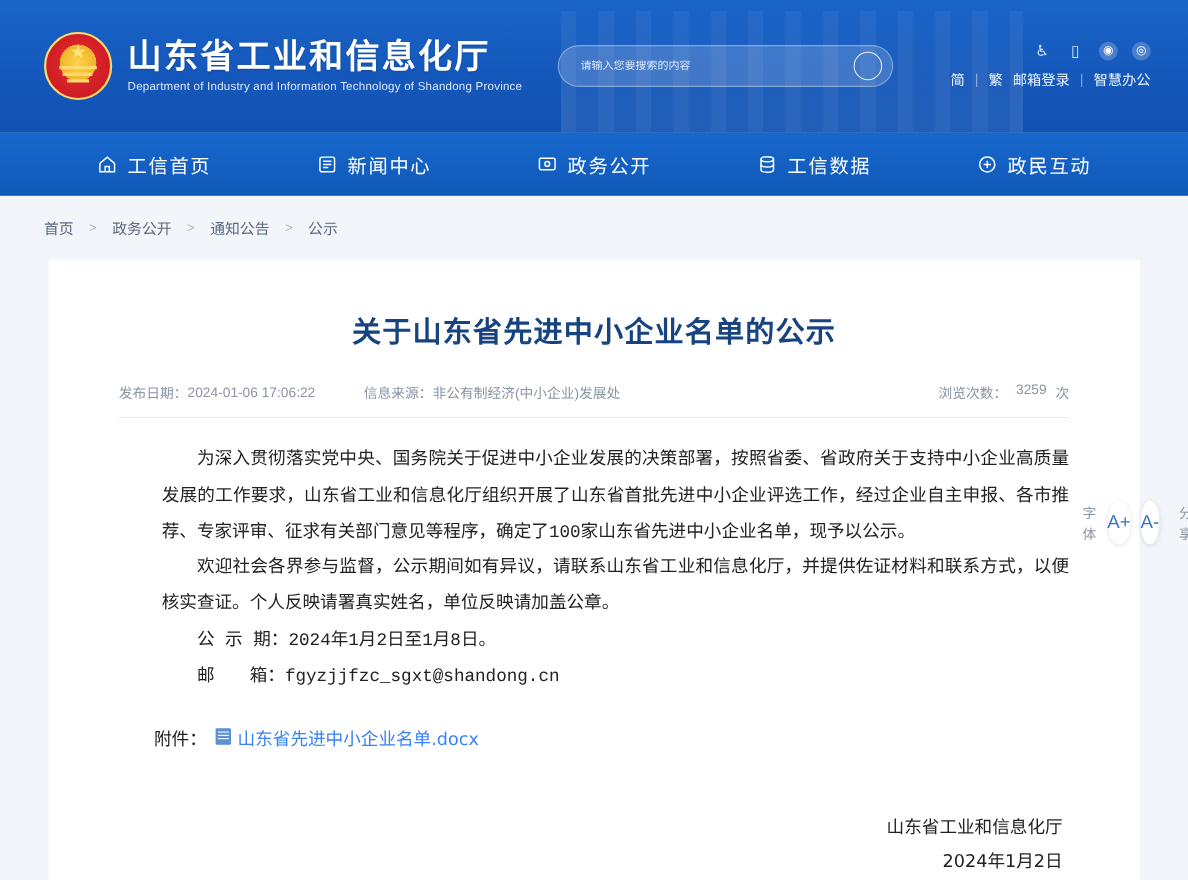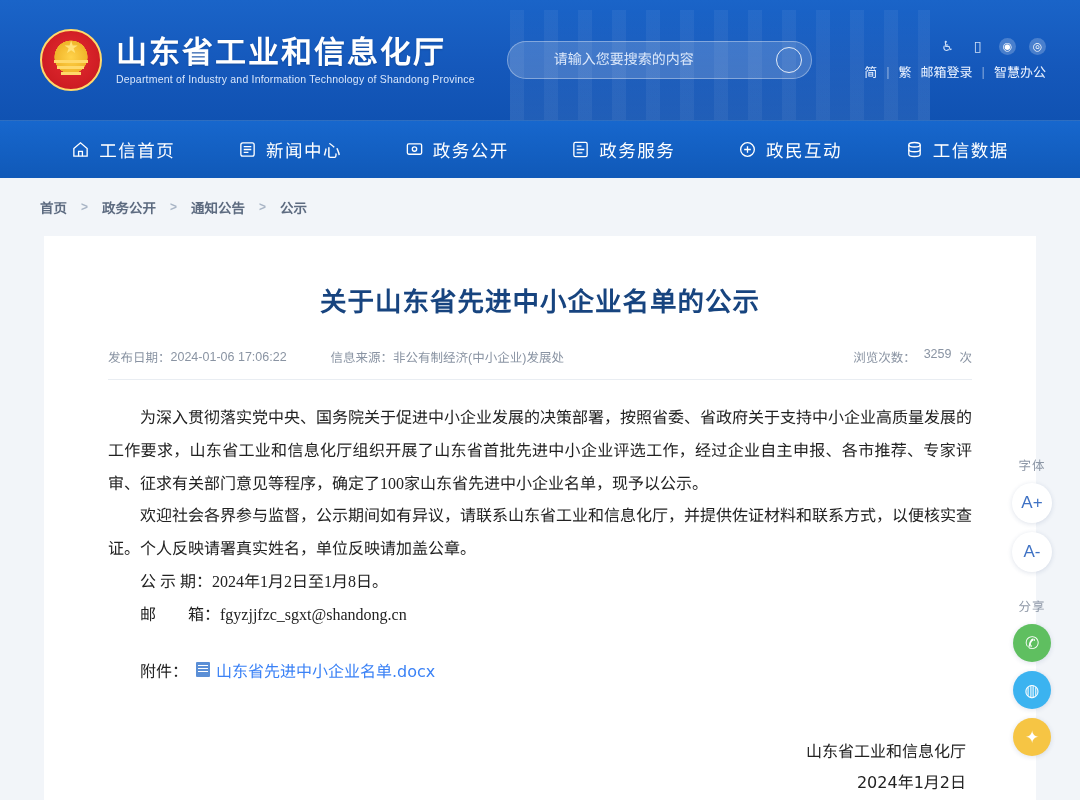--- a/index.html
+++ b/index.html
@@ -92,23 +92,22 @@
     display: flex;
     align-items: center;
     padding: 0 6px 0 20px;
   }
   .search-input {
     flex: 1;
     background: transparent;
     border: none;
     outline: none;
     color: #ffffff;
-    font-size: 14px;
-    font-family: Liberation Mono, monospace;
-    margin-left: 26px;
+    font-size: 10px;
+    font-family: Liberation Sans, sans-serif;
   }
   .search-input::placeholder { color: #dce8fa; }
   .search-icon-btn {
     width: 26px; height: 26px;
     border-radius: 50%;
     border: 1.6px solid rgba(255,255,255,0.85);
     position: relative;
     background: transparent;
     cursor: pointer;
     flex: 0 0 auto;
@@ -179,21 +178,20 @@
 
   
   .crumb-bar {
     height: 58px;
     display: flex;
     align-items: center;
     padding: 0 40px;
     font-size: 13.5px;
     color: #5d6b80;
     gap: 14px;
-    font-weight: bold;
   }
   .crumb-bar .c { cursor: pointer; }
   .crumb-bar .arrow { color: #a9b5c6; font-size: 12px; }
 
   
   .card {
     margin: 0 44px;
     background: #ffffff;
     min-height: 545px;
     padding: 44px 64px 20px 64px;
@@ -218,22 +216,23 @@
   }
   .meta-row .m-gap { width: 44px; }
   .meta-row .m-right { margin-left: auto; display: flex; gap: 8px; }
   .meta-row .m-val { color: #8a94a3; }
 
   .body-text {
     margin-top: 22px;
     font-size: 16px;
     line-height: 2.05;
     color: #222;
-    font-family: Liberation Serif, serif;
+    font-family: Liberation Mono, monospace;
     text-align: justify;
+    margin-left: 39px;
   }
   .body-text p { text-indent: 2em; }
   .kv { text-indent: 0; }
 
   .attach-row {
     margin-top: 26px;
     font-size: 16px;
     color: #222;
     display: flex;
     align-items: center;
@@ -268,21 +267,21 @@
     padding-right: 6px;
   }
 
   
   .side-tools {
     position: absolute;
     right: 0;
     top: 455px;
     width: 96px;
     display: flex;
-    flex-direction: column;
+    flex-direction: row;
     align-items: center;
     gap: 9px;
     z-index: 5;
   }
   .side-label {
     font-size: 12.5px;
     color: #8d97a6;
     letter-spacing: 1px;
   }
   .font-btn {
@@ -374,49 +373,40 @@
   <div class="nav-item">
     <span class="nav-ico">
       <svg width="19" height="19" viewBox="0 0 20 20" fill="none" stroke="#fff" stroke-width="1.4">
         <rect x="2.5" y="4" width="15" height="11" rx="1.5"></rect>
           <circle cx="10" cy="9.5" r="2.3"></circle>
       </svg>
     </span>
     <span>政务公开</span>
   </div>
 
-  <div class="nav-item">
-    <span class="nav-ico">
-      <svg width="19" height="19" viewBox="0 0 20 20" fill="none" stroke="#fff" stroke-width="1.4">
-        <rect x="3" y="2.5" width="14" height="15" rx="1.6"></rect>
-          <path d="M6 6.5h5M6 10h8M6 13.5h6"></path>
-      </svg>
-    </span>
-    <span>政务服务</span>
-  </div>
-
-  <div class="nav-item">
-    <span class="nav-ico">
-      <svg width="19" height="19" viewBox="0 0 20 20" fill="none" stroke="#fff" stroke-width="1.4">
-        <circle cx="10" cy="10" r="7.2"></circle>
-          <path d="M6.5 10h7M10 6.5v7"></path>
-      </svg>
-    </span>
-    <span>政民互动</span>
-  </div>
 
   <div class="nav-item">
     <span class="nav-ico">
       <svg width="19" height="19" viewBox="0 0 20 20" fill="none" stroke="#fff" stroke-width="1.4">
         <ellipse cx="10" cy="5" rx="6" ry="2.4"></ellipse>
           <path d="M4 5v10c0 1.3 2.7 2.4 6 2.4s6-1.1 6-2.4V5"></path>
           <path d="M4 10c0 1.3 2.7 2.4 6 2.4s6-1.1 6-2.4"></path>
       </svg>
     </span>
     <span>工信数据</span>
+  </div>
+
+  <div class="nav-item">
+    <span class="nav-ico">
+      <svg width="19" height="19" viewBox="0 0 20 20" fill="none" stroke="#fff" stroke-width="1.4">
+        <circle cx="10" cy="10" r="7.2"></circle>
+          <path d="M6.5 10h7M10 6.5v7"></path>
+      </svg>
+    </span>
+    <span>政民互动</span>
   </div>
 
 </div>
 
 <div class="crumb-bar">
   <span class="c">首页</span>
   <span class="arrow">&gt;</span>
   <span class="c">政务公开</span>
   <span class="arrow">&gt;</span>
   <span class="c">通知公告</span>

